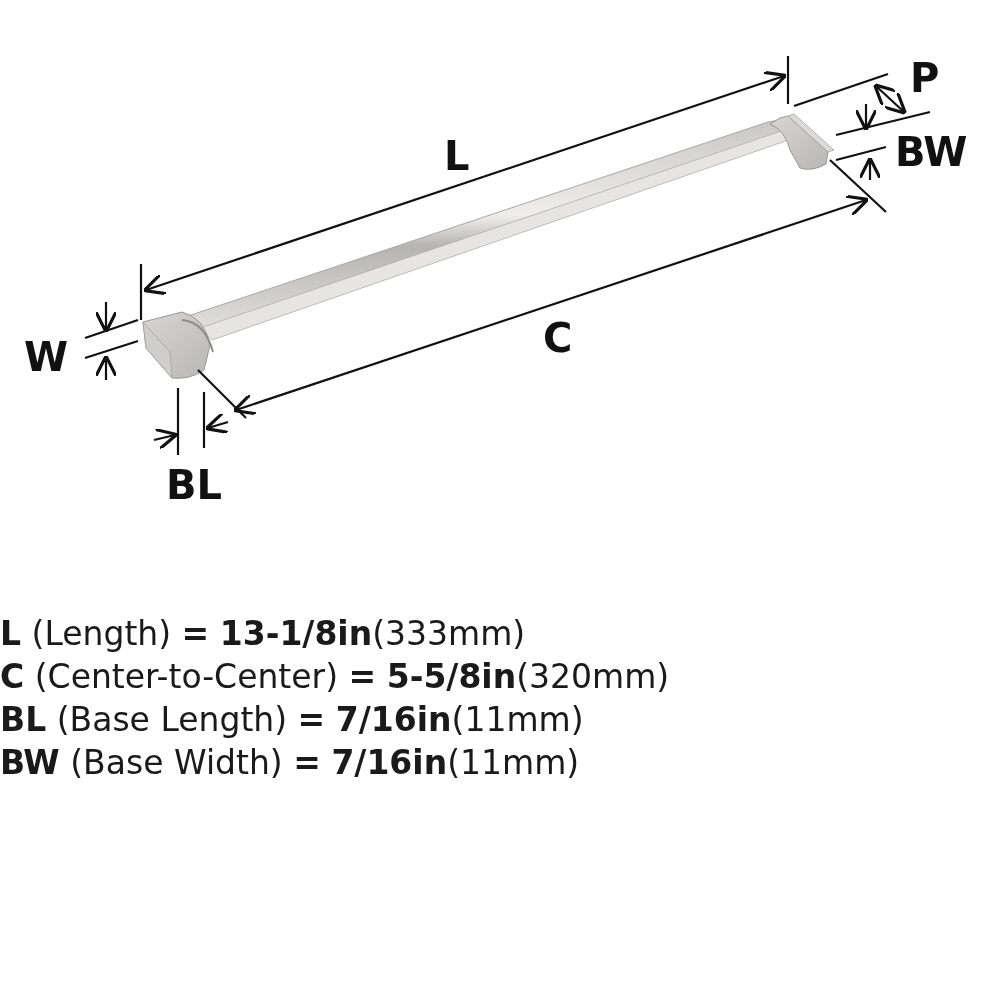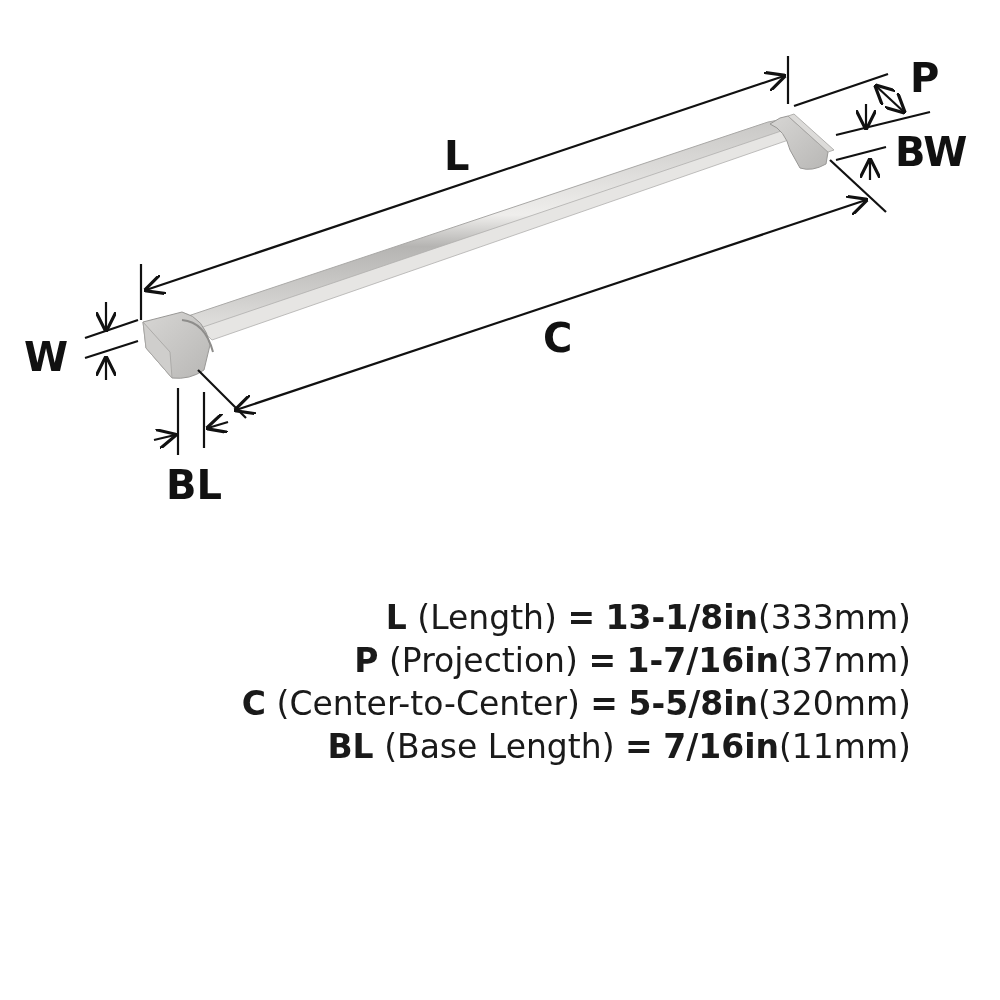--- a/index.html
+++ b/index.html
@@ -1,21 +1,21 @@
 <!DOCTYPE html>
 <html><head>
 <meta charset="utf-8">
 <style>
   html, body { margin:0; padding:0; background:#ffffff; }
   body { width:1000px; height:1000px; position:relative; overflow:hidden;
          font-family: "DejaVu Sans", "Liberation Sans", sans-serif; color:#111; }
   #diagram { position:absolute; left:0; top:0; width:1000px; height:560px; }
   .dim-label { position:absolute; font-weight:bold; font-size:40px; line-height:40px;
                color:#111; letter-spacing:0px; }
-  #specs { position:absolute; left:0; top:596px; width:911px; text-align:right; }
+  #specs { position:absolute; left:0; top:612px; width:911px; text-align:left; }
   .spec-row { font-size:33px; line-height:43px; white-space:nowrap; color:#1a1a1a; }
   .spec-row .code { font-weight:bold; }
   .spec-row .eq { font-weight:bold; }
   .spec-row .imp { font-weight:bold; }
 </style>
 </head>
 <body>
 
 <div id="diagram">
   <svg width="1000" height="560" viewBox="0 0 1000 560">
@@ -96,30 +96,30 @@
 </div>
 
 <div id="specs">
   <div class="spec-row">
     <span class="code">L</span>
     <span>(Length)</span>
     <span class="eq">=</span>
     <span class="imp">13-1/8in</span><span>(333mm)</span>
   </div>
   <div class="spec-row">
-    <span class="code">P</span>
-    <span>(Projection)</span>
-    <span class="eq">=</span>
-    <span class="imp">1-7/16in</span><span>(37mm)</span>
-  </div>
-  <div class="spec-row">
     <span class="code">C</span>
     <span>(Center-to-Center)</span>
     <span class="eq">=</span>
     <span class="imp">5-5/8in</span><span>(320mm)</span>
   </div>
   <div class="spec-row">
     <span class="code">BL</span>
     <span>(Base Length)</span>
     <span class="eq">=</span>
     <span class="imp">7/16in</span><span>(11mm)</span>
   </div>
+  <div class="spec-row">
+    <span class="code">BW</span>
+    <span>(Base Width)</span>
+    <span class="eq">=</span>
+    <span class="imp">7/16in</span><span>(11mm)</span>
+  </div>
 </div>
 
 </body></html>

